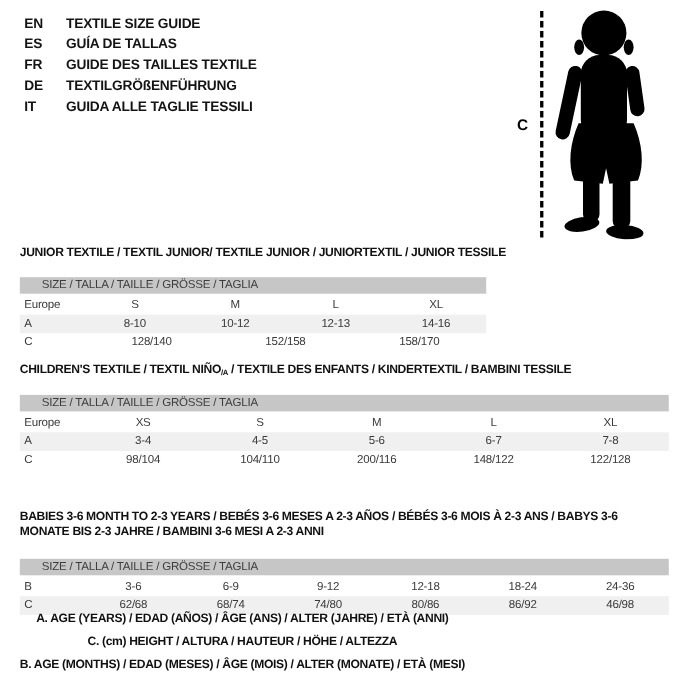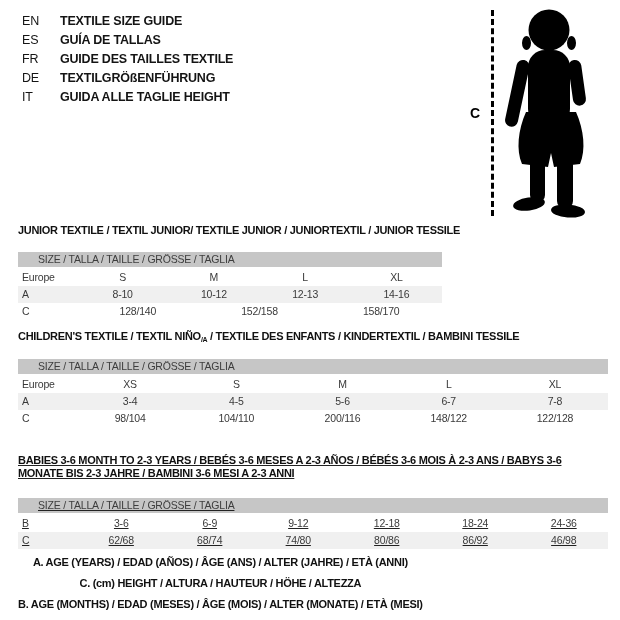--- a/index.html
+++ b/index.html
@@ -2,34 +2,34 @@
 <html><head>
 <meta charset="utf-8">
 <style>
   html,body{margin:0;padding:0;background:#ffffff;}
   .page{position:relative;width:620px;height:620px;background:#ffffff;overflow:hidden;
         font-family:"Liberation Sans",sans-serif;color:#222;}
 
   
   .langs{position:absolute;left:22px;top:12px;}
   .lang-row{display:flex;height:19px;line-height:19px;}
-  .lang-code{width:38px;font-weight:normal;font-size:12.5px;letter-spacing:-0.2px;color:#141414;}
+  .lang-code{width:38px;font-weight:bold;font-size:12.5px;letter-spacing:-0.2px;color:#141414;}
   .lang-label{font-weight:bold;font-size:12.5px;letter-spacing:-0.2px;color:#141414;}
 
   
   .figure{position:absolute;left:468px;top:6px;width:150px;height:212px;}
   .dotted{position:absolute;left:23px;top:4px;height:206px;width:0;border-left:3px dashed #000;}
   .c-label{position:absolute;left:2px;top:99px;font-weight:bold;font-size:14px;color:#000;}
   .baby{position:absolute;left:34px;top:0;}
 
   
   .sec{position:absolute;left:18px;}
   .sec1{top:224px;width:424px;}
   .sec2{top:330px;width:590px;}
-  .sec3{top:454px;width:590px;text-decoration:underline;}
+  .sec3{top:464px;width:590px;}
   .tbl-title{font-weight:bold;font-size:11px;letter-spacing:-0.3px;line-height:13px;
              color:#111;margin:0 0 15px 0;}
   .sec1 .tbl-title{white-space:nowrap;}
   .sec3 .tbl-title{margin-bottom:18px;}
   .subtxt{font-size:7px;position:relative;top:2px;font-weight:bold;}
   .thead{background:#c6c6c6;color:#3d3d3d;font-size:10.5px;height:15px;line-height:15px;
          padding-left:20px;margin-bottom:2px;letter-spacing:-0.2px;}
   .trow{display:flex;height:17px;line-height:17px;font-size:10.5px;color:#3a3a3a;letter-spacing:-0.2px;}
   .tbody .trow:nth-child(even){background:#f0f0f0;}
   .tlabel{width:55px;padding-left:4px;}
@@ -56,21 +56,21 @@
     <div class="lang-row">
       <span class="lang-code">FR</span>
       <span class="lang-label">GUIDE DES TAILLES TEXTILE</span>
     </div>
     <div class="lang-row">
       <span class="lang-code">DE</span>
       <span class="lang-label">TEXTILGRÖßENFÜHRUNG</span>
     </div>
     <div class="lang-row">
       <span class="lang-code">IT</span>
-      <span class="lang-label">GUIDA ALLE TAGLIE HEIGHT</span>
+      <span class="lang-label">GUIDA ALLE TAGLIE TESSILI</span>
     </div>
   </div>
 
   <div class="figure">
     <span class="c-label">C</span>
     <div class="dotted"></div>
     <svg class="baby" width="112" height="212" viewBox="0 0 112 212" fill="#000">
       <ellipse cx="24.5" cy="37" rx="4.5" ry="7"></ellipse>
       <ellipse cx="69.5" cy="37" rx="4.5" ry="7"></ellipse>
       <circle cx="47" cy="24" r="20.5"></circle>

